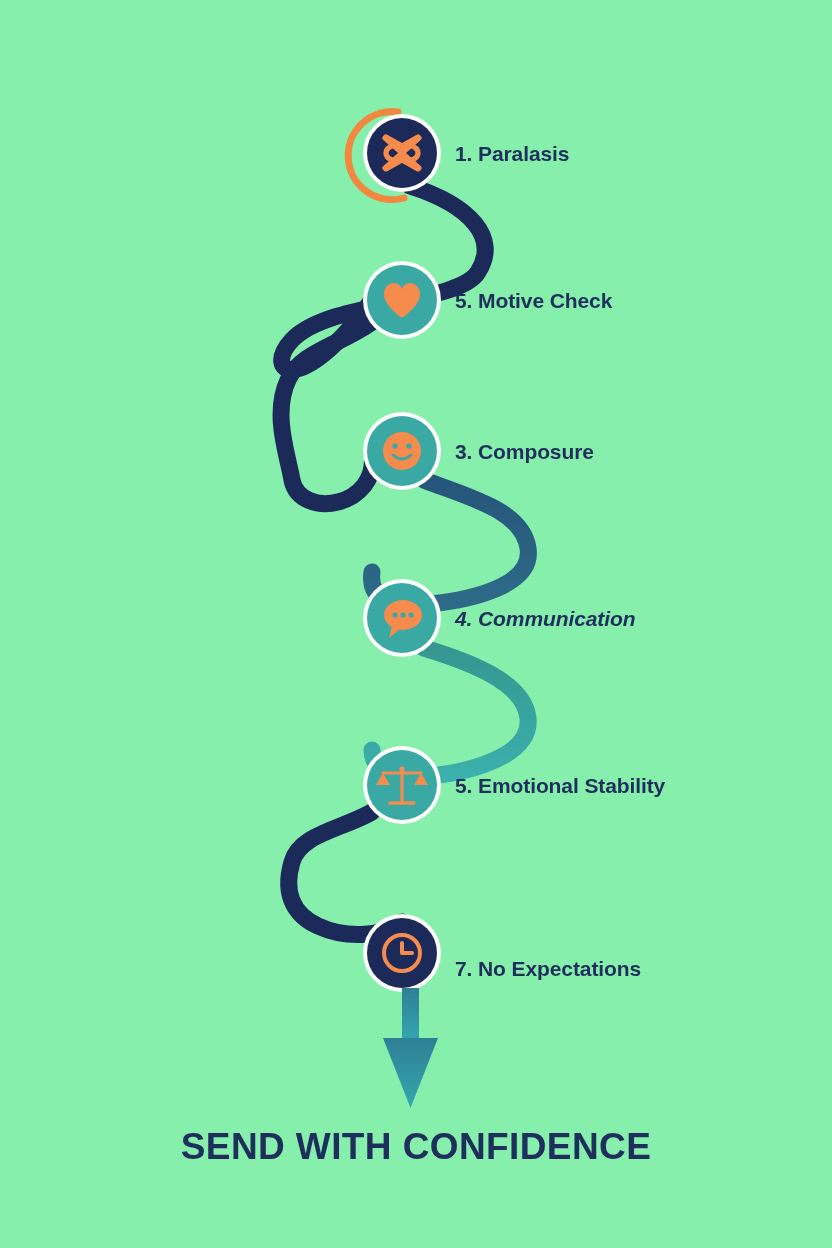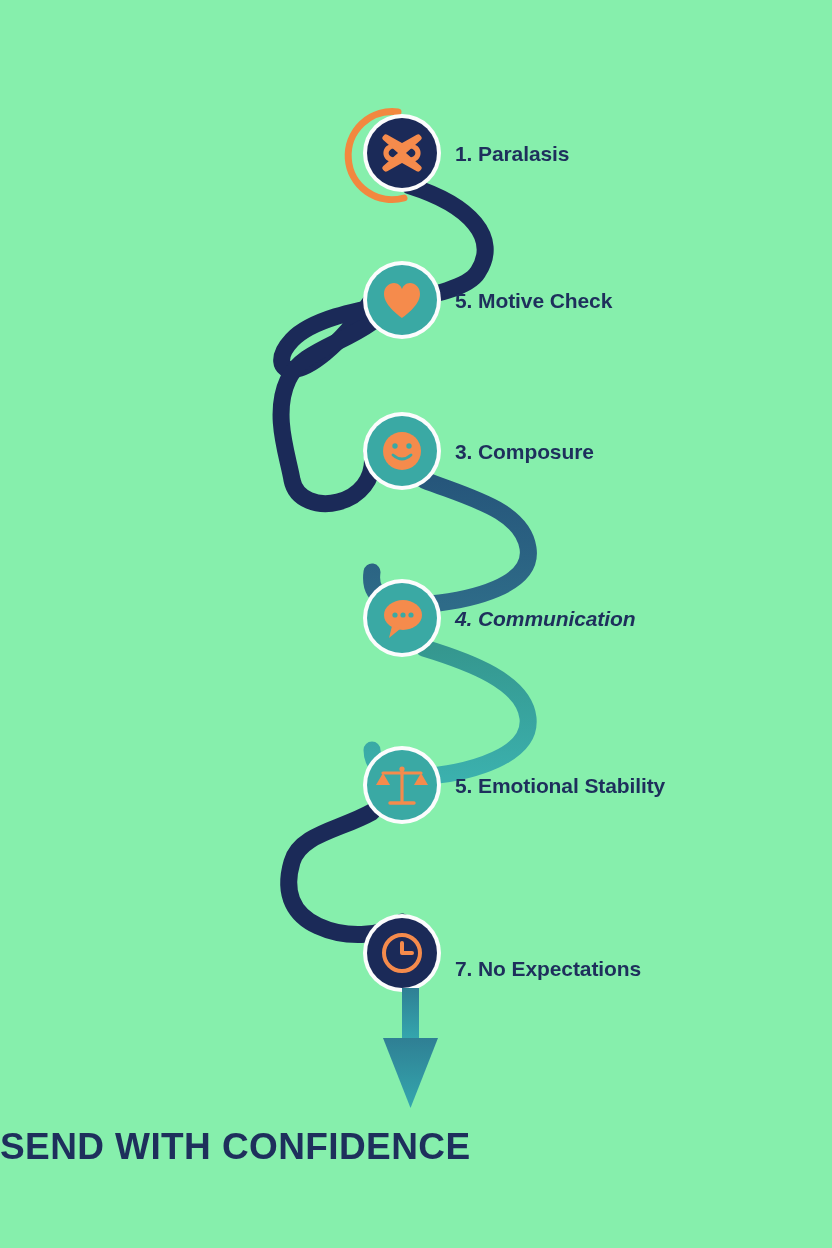--- a/index.html
+++ b/index.html
@@ -34,21 +34,21 @@
     color: #1e2f5c;
     white-space: nowrap;
     line-height: 1;
     transform: translateY(-50%);
   }
   #footer-title {
     position: absolute;
     left: 0;
     top: 1128px;
     width: 832px;
-    text-align: left;
+    text-align: center;
     font-family: "Liberation Sans", sans-serif;
     font-weight: bold;
     font-size: 37px;
     letter-spacing: 0.4px;
     color: #1e2f5c;
     line-height: 1;
     white-space: nowrap;
   }
 </style>
 </head>

